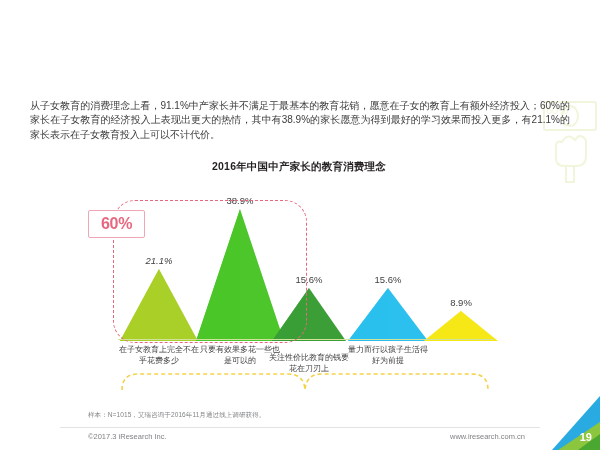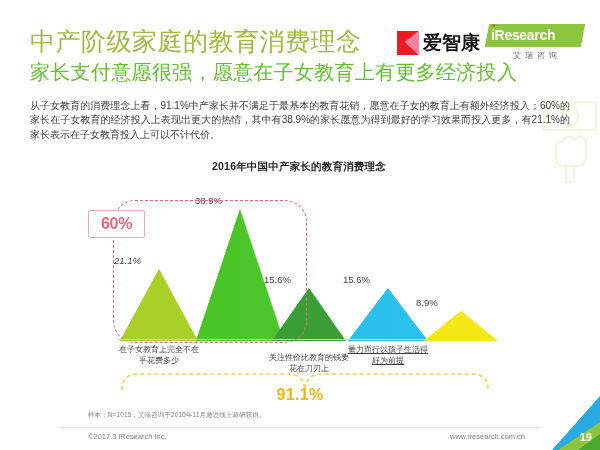--- a/index.html
+++ b/index.html
@@ -71,21 +71,21 @@
   }
   .dash-box{
     position:absolute;left:113px;top:200px;width:192px;height:141px;
     border:1.6px dashed #e8677f;border-radius:22px;background:transparent;
     pointer-events:none;
   }
 
   .bar{position:absolute;bottom:0;}
   .bar .tri{position:absolute;bottom:0;left:0;width:100%;height:100%;}
   .vlabel{
-    position:absolute;width:90px;left:50%;margin-left:-45px;
+    position:absolute;width:90px;text-align:center;left:50%;margin-left:-45px;
     font-size:9.5px;color:#414042;white-space:nowrap;
   }
 
   .xlabels{position:absolute;left:0;top:345px;width:516px;height:38px;}
   .xlab{
     position:absolute;width:86px;text-align:center;
     font-size:8px;line-height:10.5px;color:#414042;
   }
 
   
@@ -117,41 +117,20 @@
   <div class="watermark">
     <svg viewBox="0 0 58 90" width="58" height="90">
       <rect x="2" y="6" width="52" height="28" rx="2" fill="none" stroke="#cfe08a" stroke-width="2"></rect>
       <ellipse cx="28" cy="20" rx="8" ry="10" fill="none" stroke="#cfe08a" stroke-width="2"></ellipse>
       <text x="4" y="18" font-size="11" fill="#cfe08a" font-family="Liberation Sans, sans-serif">60%</text>
       <path d="M20 46 q6 -10 13 -2 q5 -8 11 0 l0 16 q0 10 -10 10 l-12 0 q-8 0 -8 -8 l0 -12 q0 -6 6 -4z" fill="none" stroke="#cfe08a" stroke-width="2"></path>
       <rect x="24" y="70" width="8" height="16" fill="none" stroke="#cfe08a" stroke-width="2"></rect>
     </svg>
   </div>
 
-  <div class="header">
-    <div class="title-main">中产阶级家庭的教育消费理念</div>
-    <div class="title-sub">家长支付意愿很强，愿意在子女教育上有更多经济投入</div>
-
-    <div class="logo-aizhikang">
-      <span class="azk-mark">
-        <svg viewBox="0 0 22 24" width="22" height="24">
-          <polygon points="0,0 22,0 8,11 22,24 0,24" fill="#ed1c24"></polygon>
-          <polygon points="22,0 8,11 22,24" fill="#f282a0"></polygon>
-        </svg>
-      </span>
-      <span class="azk-text">爱智康</span>
-    </div>
-
-    <div class="logo-iresearch">
-      <div class="ir-band"></div>
-      <div class="ir-word">iResearch</div>
-      <div class="ir-i-dot"></div>
-      <div class="ir-cn">艾瑞咨询</div>
-    </div>
-  </div>
 
   <div class="lead">从子女教育的消费理念上看，91.1%中产家长并不满足于最基本的教育花销，愿意在子女的教育上有额外经济投入；60%的家长在子女教育的经济投入上表现出更大的热情，其中有38.9%的家长愿意为得到最好的学习效果而投入更多，有21.1%的家长表示在子女教育投入上可以不计代价。</div>
 
   <div class="chart-title">2016年中国中产家长的教育消费理念</div>
 
   <div class="plot">
     <div id="bars">
         <div class="bar" style="left: 120px; width: 78px; height: 72px;">
           <svg class="tri" viewBox="0 0 100 100" preserveAspectRatio="none">
             <polygon points="50,0 100,100 0,100" fill="#a9d028"></polygon>
@@ -190,30 +169,30 @@
       </div>
   </div>
 
   <div class="axis-line"></div>
 
   <div class="dash-box"></div>
   <div class="badge60">60%</div>
 
   <div class="xlabels" id="xlabels">
       <div class="xlab" style="left: 116px; top: 0px;">在子女教育上完全不在乎花费多少</div>
+      <div class="xlab" style="left: 197px; top: 0px;">只要有效果多花一些也是可以的</div>
       <div class="xlab" style="left: 266px; top: 0px; margin-top: 8px;">关注性价比教育的钱要花在刀刃上</div>
-      <div class="xlab" style="left: 345px; top: 0px; text-decoration: underline;">量力而行以孩子生活得好为前提</div>
+      <div class="xlab" style="left: 345px; top: 0px;">量力而行以孩子生活得好为前提</div>
     </div>
 
   <div class="brace">
     <svg viewBox="0 0 370 22" width="370" height="22" preserveAspectRatio="none">
       <path d="M2 20 Q2 4 18 4 L168 4 Q184 4 185 20 Q186 4 202 4 L352 4 Q368 4 368 20" fill="none" stroke="#f3d24a" stroke-width="1.6" stroke-dasharray="4 3"></path>
     </svg>
   </div>
-  <div class="total">91.1%</div>
 
   <div class="source">样本：N=1015，艾瑞咨询于2016年11月通过线上调研获得。</div>
   <div class="rule"></div>
   <div class="copyright">©2017.3  iResearch Inc.</div>
   <div class="url">www.iresearch.com.cn</div>
 
   <div class="corner">
     <svg viewBox="0 0 62 62" width="62" height="62">
       <polygon points="62,8 62,40 30,62 14,62" fill="#29abe2"></polygon>
       <polygon points="62,34 62,62 20,62" fill="#8cc63f"></polygon>

